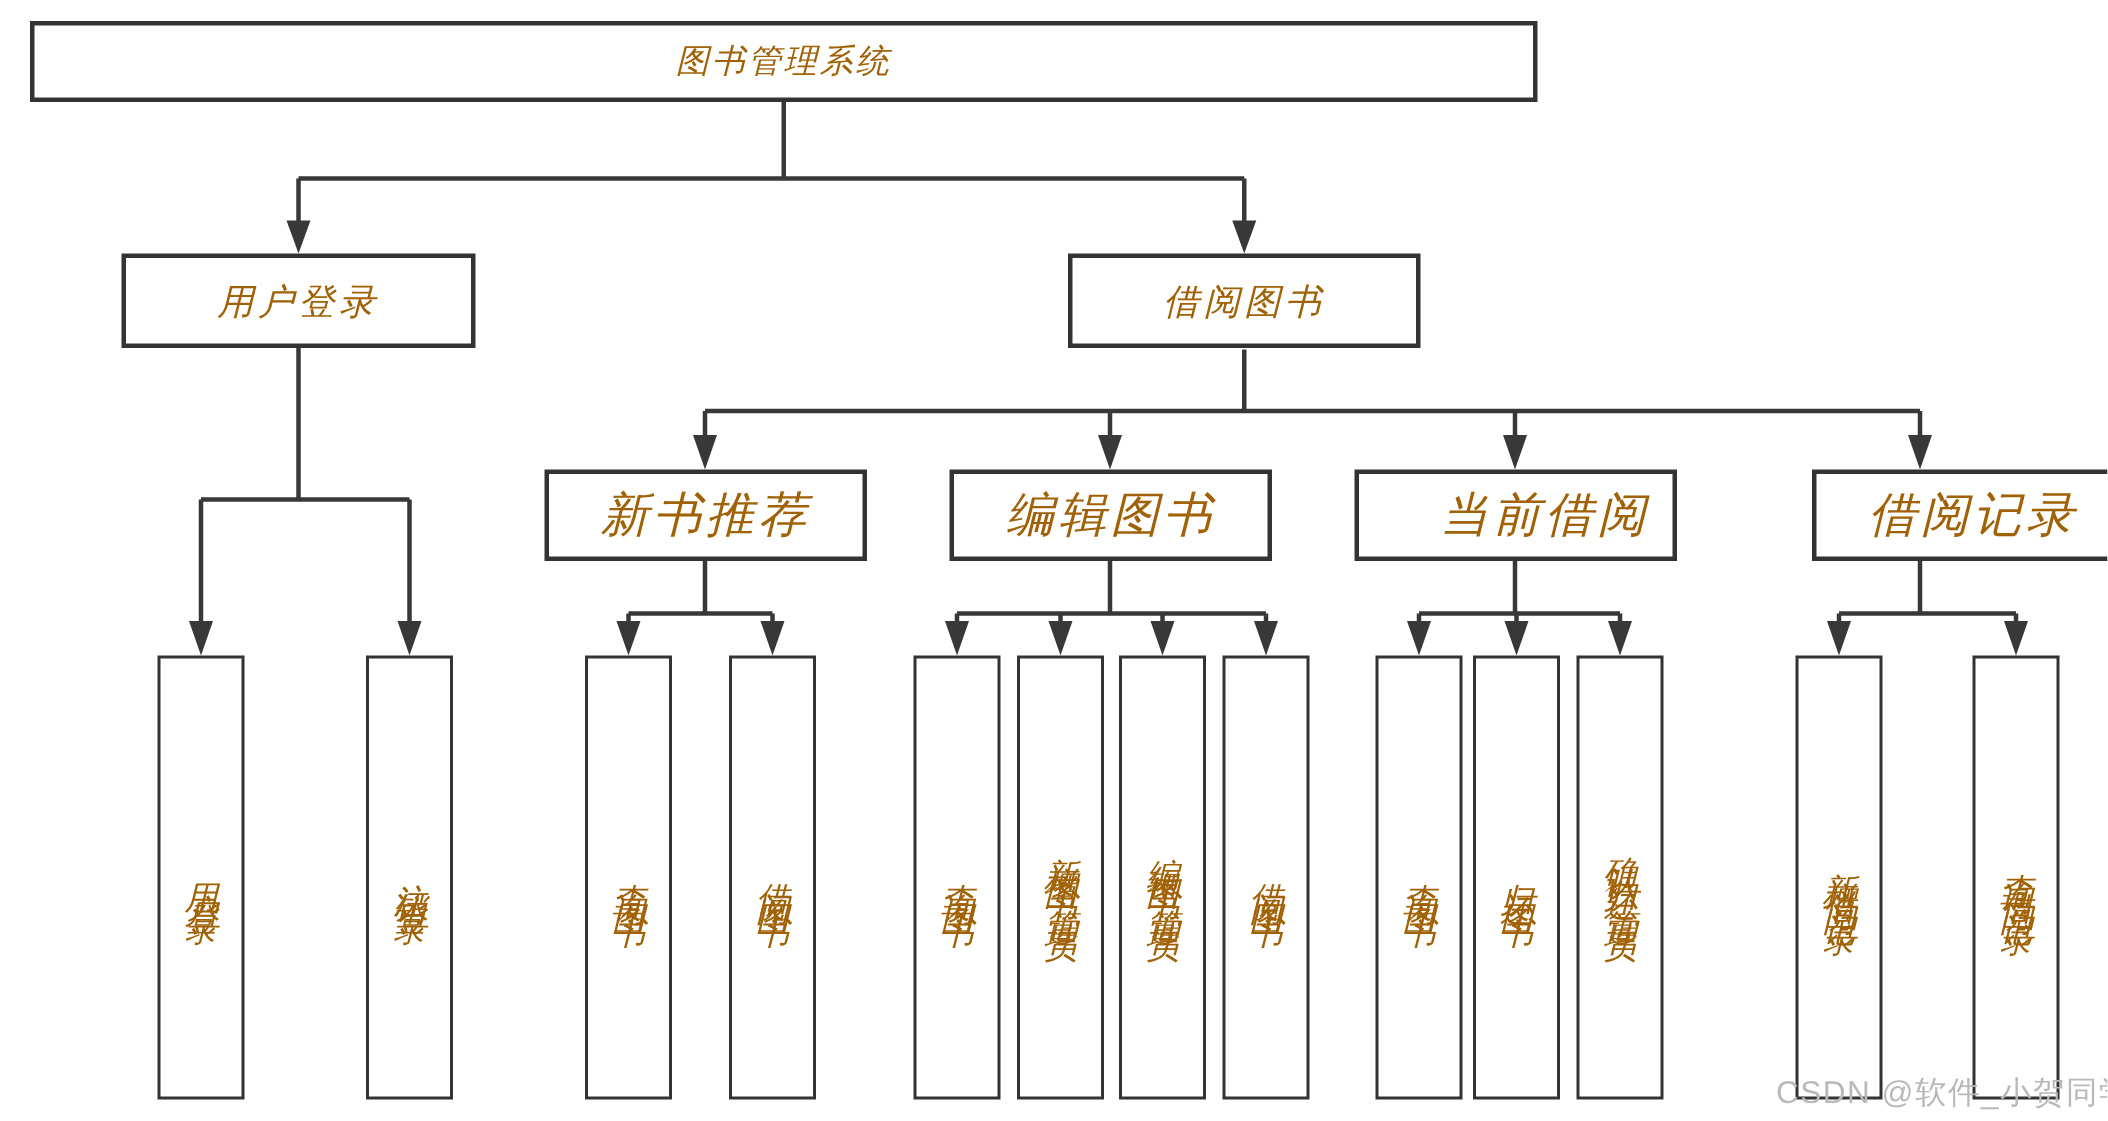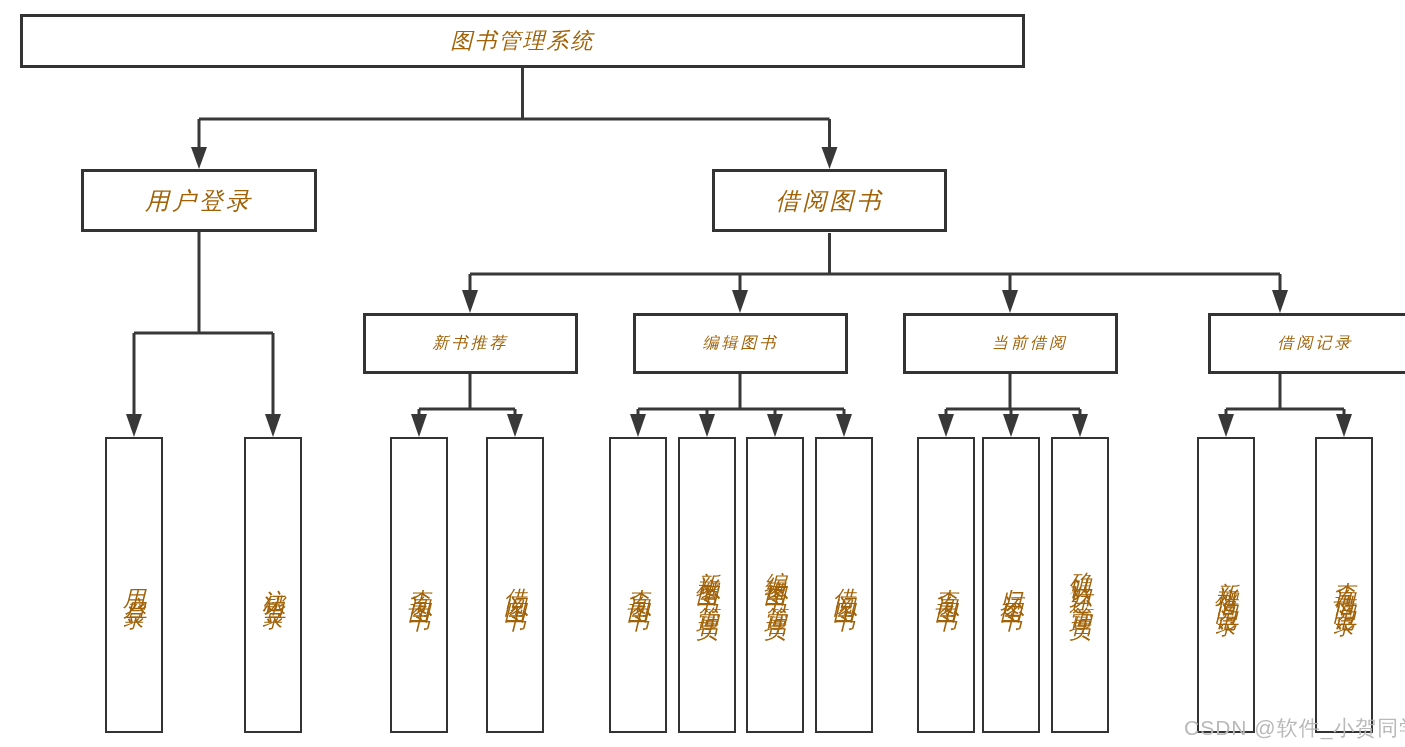--- a/index.html
+++ b/index.html
@@ -26,21 +26,21 @@
     border: 3px solid #333333;
     color: #a16207;
     display: flex;
     align-items: center;
     justify-content: center;
     text-align: center;
     font-style: italic;
   }
   .root  { left: 20px;  top: 14px;  width: 1005px; height: 54px; font-size: 22px; letter-spacing: 2px; }
   .l2    { top: 169px; height: 63px; font-size: 24px; letter-spacing: 3px; }
-  .l3    { top: 313px; width: 215px; height: 61px; font-size: 16px; letter-spacing: 3px; }
+  .l3    { top: 313px; width: 215px; height: 61px; font-size: 32px; letter-spacing: 3px; }
   .leaf  { top: 437px; width: 58px; height: 296px; border-width: 2.5px; font-size: 22px; }
   .vtext {
     writing-mode: vertical-rl;
     text-orientation: mixed;
     letter-spacing: 7px;
     line-height: 1;
     white-space: nowrap;
   }
   #watermark {
     position: absolute;

